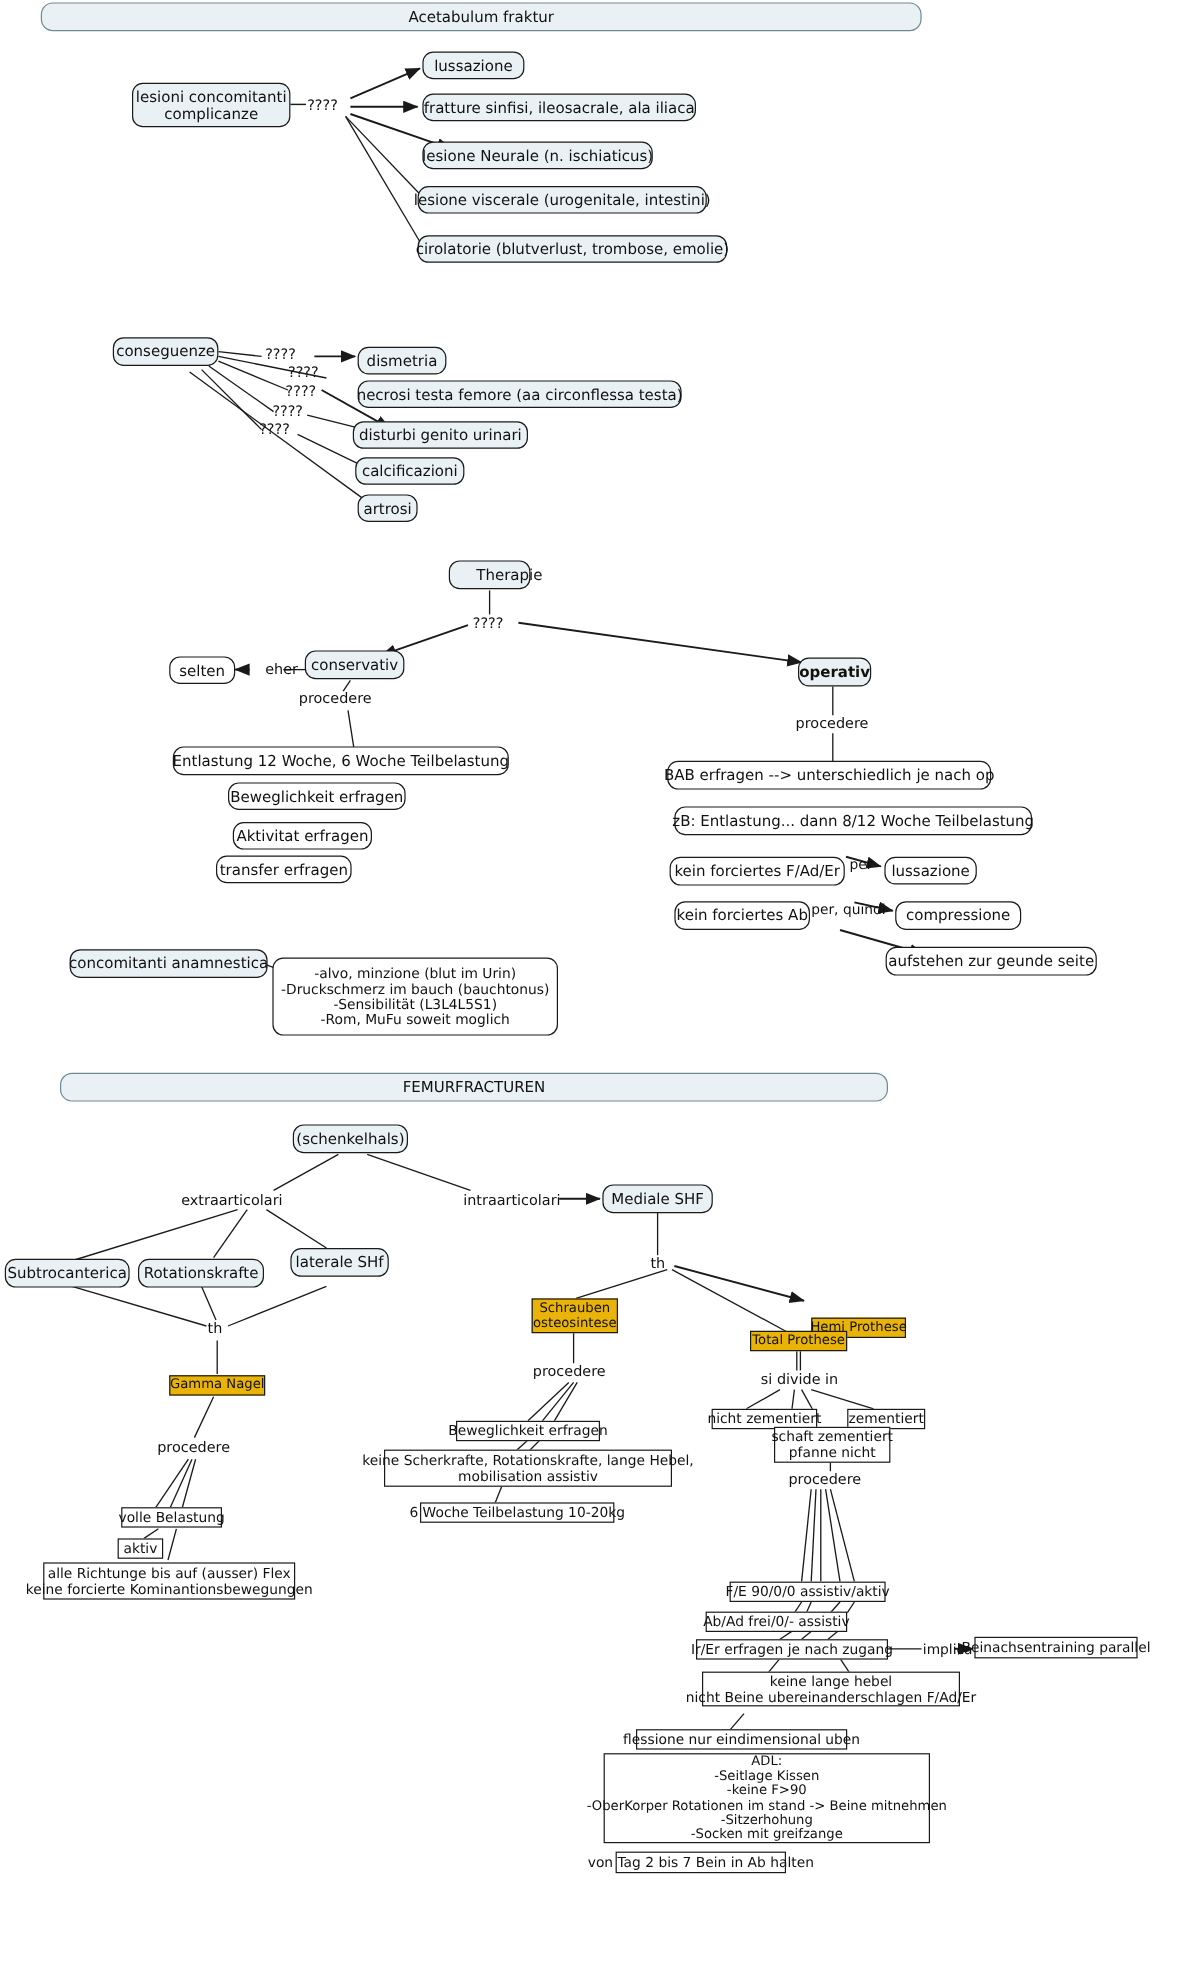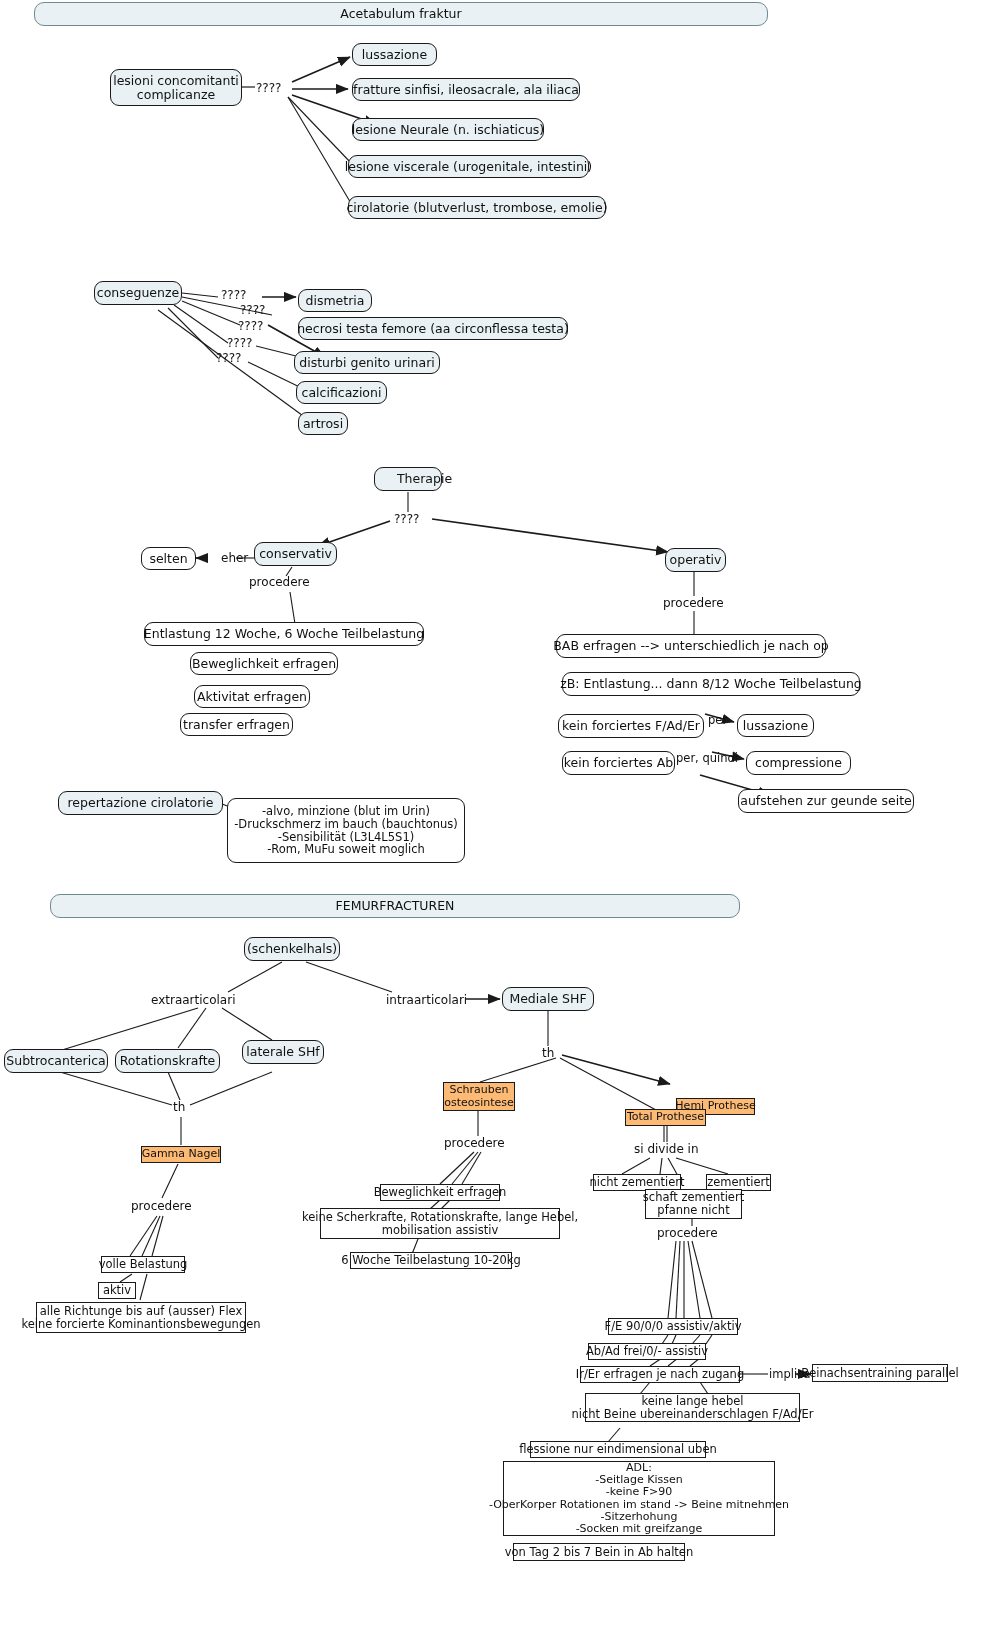--- a/index.html
+++ b/index.html
@@ -31,21 +31,21 @@
     background:#ffffff;border:1.2px solid #1a1a1a;border-radius:9px;
     font-size:12.5px;padding:2px 7px;
   }
   
   .sq{
     background:#ffffff;border:1.1px solid #1a1a1a;border-radius:0;
     font-size:11.5px;padding:1px 5px;
   }
   
   .gr{
-    background:#fdba74;border:1.1px solid #1a1a1a;border-radius:0;
+    background:#eab308;border:1.1px solid #1a1a1a;border-radius:0;
     font-size:11px;padding:1px 5px;
   }
   .lbl{
     position:absolute;background:transparent;font-size:12px;
     white-space:pre;color:#111;
   }
   .lbl.sm{font-size:11.5px;}
 </style>
 </head>
 <body>
@@ -179,36 +179,36 @@
   <div class="node r" style="left:254px;top:542px;width:83px;height:24px;">conservativ</div>
   <div class="lbl" style="left:209px;top:551px;padding-left:12px;">eher</div>
   <div class="node rw" style="left:141px;top:547px;width:55px;height:23px;">selten</div>
   <div class="lbl" style="left:249px;top:575px;">procedere</div>
 
   <div class="node rw" style="left:144px;top:622px;width:280px;height:24px;">Entlastung 12 Woche, 6 Woche Teilbelastung</div>
   <div class="node rw" style="left:190px;top:652px;width:148px;height:23px;">Beweglichkeit erfragen</div>
   <div class="node rw" style="left:194px;top:685px;width:116px;height:23px;">Aktivitat erfragen</div>
   <div class="node rw" style="left:180px;top:713px;width:113px;height:23px;">transfer erfragen</div>
 
-  <div class="node r" style="left:665px;top:548px;width:61px;height:24px;">operativ</div>
+  <div class="node r" style="left:665px;top:548px;width:61px;height:24px;font-weight:bold;">operativ</div>
   <div class="lbl" style="left:663px;top:596px;">procedere</div>
 
   <div class="node rw" style="left:556px;top:634px;width:270px;height:24px;">BAB erfragen --&gt; unterschiedlich je nach op</div>
   <div class="node rw" style="left:562px;top:672px;width:298px;height:24px;">zB: Entlastung... dann 8/12 Woche Teilbelastung</div>
   <div class="node rw" style="left:558px;top:714px;width:146px;height:24px;">kein forciertes F/Ad/Er</div>
   <div class="lbl sm" style="left:708px;top:713px;">per</div>
   <div class="node rw" style="left:737px;top:714px;width:77px;height:23px;">lussazione</div>
 
   <div class="node rw" style="left:562px;top:751px;width:113px;height:24px;">kein forciertes Ab</div>
   <div class="lbl sm" style="left:676px;top:751px;">per, quindi</div>
   <div class="node rw" style="left:746px;top:751px;width:105px;height:24px;">compressione</div>
 
   <div class="node rw" style="left:738px;top:789px;width:176px;height:24px;">aufstehen zur geunde seite</div>
 
-  <div class="node r" style="left:58px;top:791px;width:165px;height:24px;">repertazione cirolatorie</div>
+  <div class="node r" style="left:58px;top:791px;width:165px;height:24px;">concomitanti anamnestica</div>
   <div class="node rw" style="left:227px;top:798px;width:238px;height:65px;font-size:11.5px;">-alvo, minzione (blut im Urin)
 -Druckschmerz im bauch (bauchtonus)
 -Sensibilität (L3L4L5S1)
 -Rom, MuFu soweit moglich</div>
 
   <div class="node banner" style="left:50px;top:894px;width:690px;height:24px;">FEMURFRACTUREN</div>
 
   <div class="node r" style="left:244px;top:937px;width:96px;height:24px;">(schenkelhals)</div>
 
   <div class="lbl" style="left:151px;top:993px;">extraarticolari</div>
@@ -264,15 +264,15 @@
 nicht Beine ubereinanderschlagen F/Ad/Er</div>
   <div class="node sq" style="left:530px;top:1441px;width:176px;height:17px;">flessione nur eindimensional uben</div>
 
   <div class="node sq" style="left:503px;top:1461px;width:272px;height:75px;font-size:11px;">ADL:
 -Seitlage Kissen
 -keine F&gt;90
 -OberKorper Rotationen im stand -&gt; Beine mitnehmen
 -Sitzerhohung
 -Socken mit greifzange</div>
 
-  <div class="node sq" style="left:513px;top:1543px;width:172px;height:18px;">von Tag 2 bis 7 Bein in Ab halten</div>
+  <div class="node sq" style="left:513px;top:1543px;width:142px;height:18px;">von Tag 2 bis 7 Bein in Ab halten</div>
 
 </div>
 
 </body></html>

